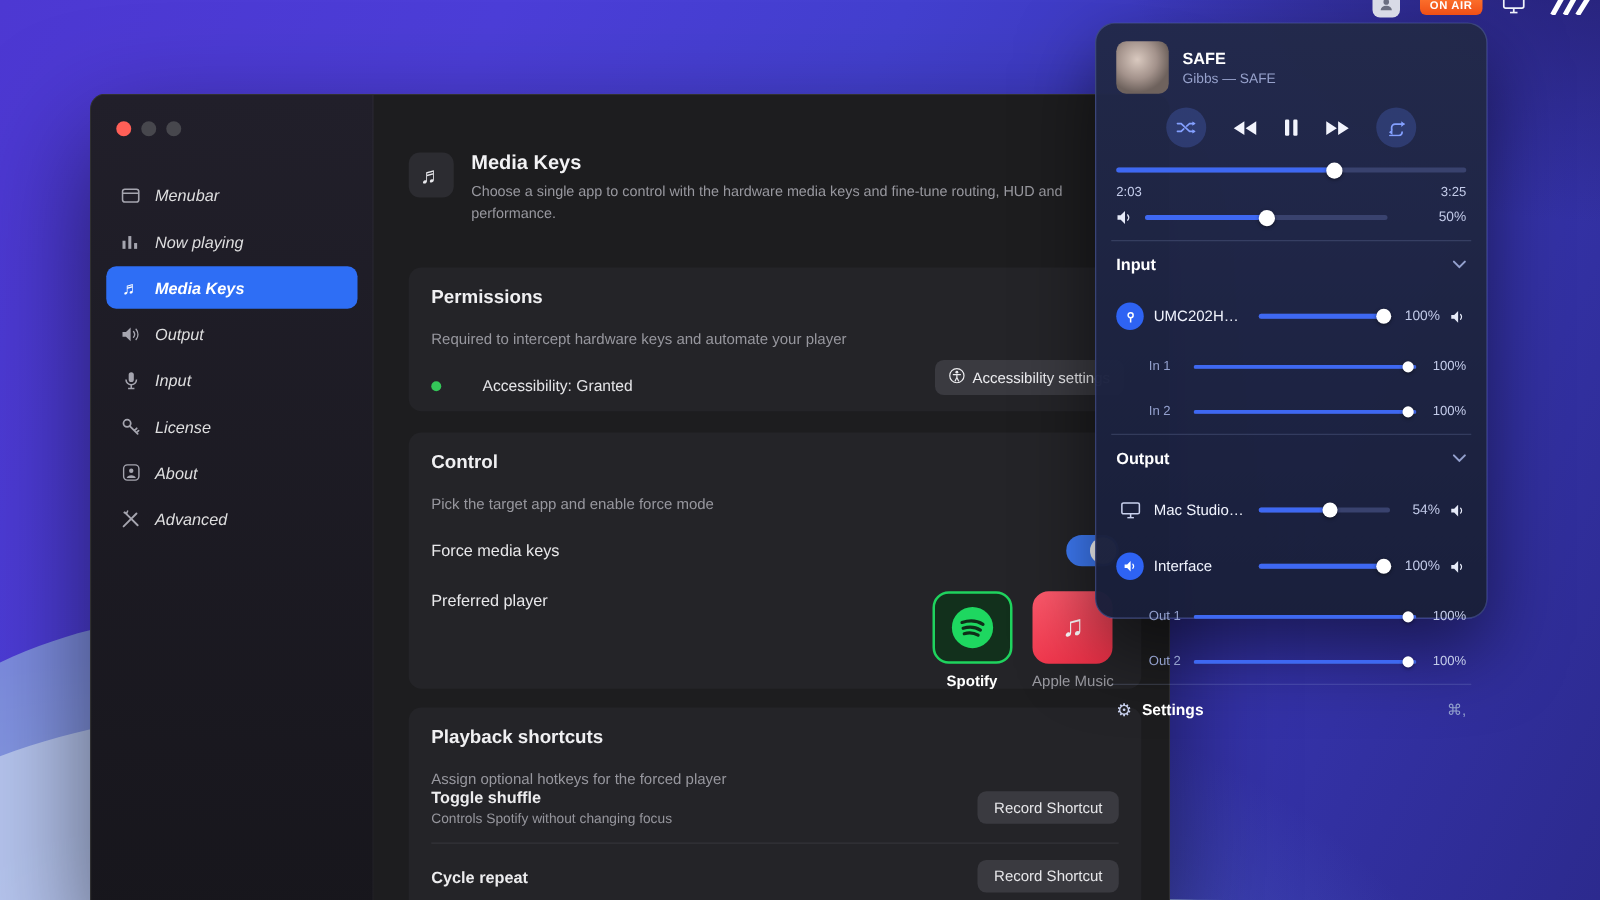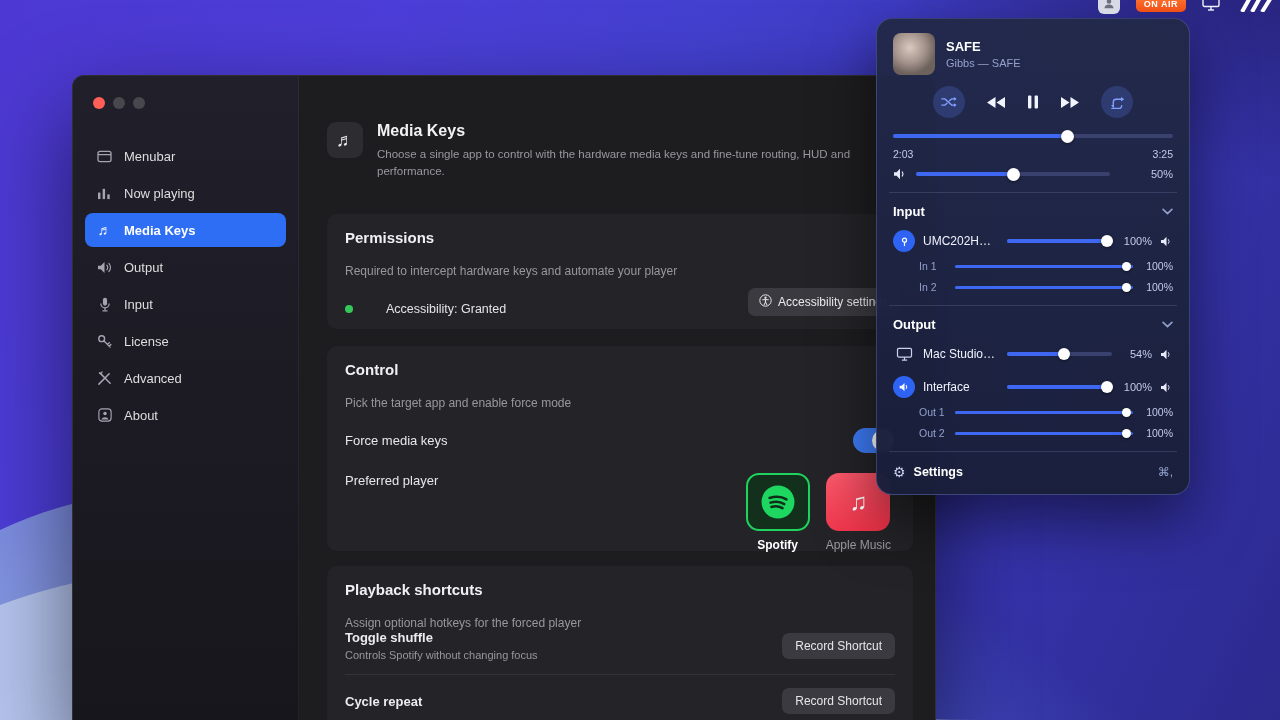--- a/index.html
+++ b/index.html
@@ -23,21 +23,21 @@
   .window{position:absolute;left:72px;top:75px;width:862px;height:660px;border-radius:12px;
     background:#1c1c1e;display:flex;overflow:hidden;z-index:10;
     border:1px solid rgba(255,255,255,.09);box-shadow:0 35px 90px rgba(0,0,0,.55);}
   .sidebar{width:225px;background:linear-gradient(180deg,#211f2a 0%,#17161c 100%);
     border-right:1px solid rgba(255,255,255,.05);}
   .traffic{display:flex;gap:8px;padding:21px 0 0 20px;}
   .dot{width:12px;height:12px;border-radius:50%;}
   .dot.red{background:#ff5f57;} .dot.grey{background:#47474d;}
   .nav{margin-top:30px;}
   .side-item{height:34px;margin:3px 12px;padding:0 11px;border-radius:8px;display:flex;align-items:center;gap:11px;
-    color:#dededf;font-size:13px;}
+    color:#dededf;font-size:13px;font-style:italic;}
   .side-item .sicon{width:17px;display:flex;justify-content:center;color:#a5a5af;}
   .side-item.selected{background:#2e6ef5;color:#fff;font-weight:bold;}
   .side-item.selected .sicon{color:#fff;}
   .glyph{font-size:14px;line-height:1;}
   
   .content{position:relative;flex:1;background:#1d1d1f;}
   .page-header{position:absolute;left:28px;top:46px;display:flex;gap:14px;}
   .hdr-iconbox{width:36px;height:36px;border-radius:9px;background:#2c2c31;display:flex;align-items:center;justify-content:center;
     color:#e8e8ec;font-size:18px;}
   .hdr-title{font-size:16px;font-weight:bold;color:#f2f2f4;}
@@ -85,27 +85,27 @@
   .cbtn{display:flex;align-items:center;justify-content:center;color:#f2f4fd;}
   .cbtn.hl{width:32px;height:32px;border-radius:50%;background:rgba(94,130,255,.22);color:#84a0ff;}
   .progress-wrap{margin-top:11px;}
   .times{display:flex;justify-content:space-between;margin-top:5px;font-size:10.5px;color:#c3cbe9;}
   .vol-row{margin-top:7px;display:flex;align-items:center;gap:9px;}
   .vol-pct{font-size:11px;color:#c3cbe9;width:30px;text-align:right;flex:none;margin-left:24px;}
   .pdiv{height:1px;background:rgba(160,175,230,.18);margin:11px -4px;}
   .sec-head{display:flex;justify-content:space-between;align-items:center;}
   .sec-title{font-size:13px;font-weight:bold;color:#fff;}
   .chev{color:#93a0cd;display:flex;}
-  .dev-row{margin-top:11px;display:flex;align-items:center;gap:8px;}
+  .dev-row{margin-top:23px;display:flex;align-items:center;gap:8px;}
   .dev-ic{width:22px;height:22px;border-radius:50%;background:#2e63f3;color:#fff;display:flex;align-items:center;justify-content:center;flex:none;}
   .dev-ic.flat{background:none;color:#c9d1ee;border-radius:0;}
   .dev-name{font-size:12px;color:#f0f3fd;width:76px;flex:none;white-space:nowrap;overflow:hidden;}
   .dev-pct{font-size:11px;color:#c3cbe9;width:32px;text-align:right;flex:none;}
   .dev-spk{color:#e6eaf8;display:flex;flex:none;}
-  .ch-row{margin-top:7px;display:flex;align-items:center;gap:8px;padding-left:26px;}
+  .ch-row{margin-top:22px;display:flex;align-items:center;gap:8px;padding-left:26px;}
   .ch-name{font-size:10.5px;color:#93a0cd;width:28px;flex:none;}
   .ch-pct{font-size:10.5px;color:#c3cbe9;width:32px;text-align:right;flex:none;}
   .settings-row{margin-top:12px;display:flex;justify-content:space-between;align-items:center;}
   .set-left{display:flex;align-items:center;gap:8px;font-size:12.5px;font-weight:bold;color:#fff;}
   .gear{font-size:14px;color:#c9d1ee;font-weight:normal;}
   .set-key{font-size:12px;color:#93a0cd;}
   
   .slider{position:relative;height:14px;flex:1;}
   .slider .track{position:absolute;top:5px;left:0;right:0;height:4px;border-radius:2px;background:#39426e;}
   .slider .fill{position:absolute;top:5px;left:0;height:4px;border-radius:2px;background:#3e68f2;}
@@ -205,36 +205,36 @@
         <span class="sicon">
           <svg width="15" height="15" viewBox="0 0 16 16">
               <circle cx="5" cy="5" r="3.1" fill="none" stroke="currentColor" stroke-width="1.5"></circle>
               <path d="M7.3 7.3L14 14M11.2 11.2l2-2M13 13l1.8-1.8" stroke="currentColor" stroke-width="1.5" fill="none" stroke-linecap="round"></path>
             </svg>
         </span>
         <span class="slabel">License</span>
       </div>
       <div class="side-item">
         <span class="sicon">
-          <svg width="15" height="15" viewBox="0 0 16 16">
-              <path d="M2 14L13 3M3 2l11 11" stroke="currentColor" stroke-width="1.6" stroke-linecap="round"></path>
-              <path d="M2 2l2.6 1 1-2.6" stroke="currentColor" stroke-width="1.3" fill="none"></path>
-            </svg>
-        </span>
-        <span class="slabel">Advanced</span>
-      </div>
-      <div class="side-item">
-        <span class="sicon">
           <svg width="14" height="14" viewBox="0 0 16 16">
               <rect x="1" y="1" width="14" height="14" rx="3.5" fill="none" stroke="currentColor" stroke-width="1.3"></rect>
               <circle cx="8" cy="6.4" r="2" fill="currentColor"></circle>
               <path d="M3.8 13a4.4 3.6 0 018.4 0z" fill="currentColor"></path>
             </svg>
         </span>
         <span class="slabel">About</span>
+      </div>
+      <div class="side-item">
+        <span class="sicon">
+          <svg width="15" height="15" viewBox="0 0 16 16">
+              <path d="M2 14L13 3M3 2l11 11" stroke="currentColor" stroke-width="1.6" stroke-linecap="round"></path>
+              <path d="M2 2l2.6 1 1-2.6" stroke="currentColor" stroke-width="1.3" fill="none"></path>
+            </svg>
+        </span>
+        <span class="slabel">Advanced</span>
       </div>
     </div>
   </div>
 
   <div class="content">
     <div class="page-header">
       <div class="hdr-iconbox">
         <span>♬</span>
       </div>
       <div>

